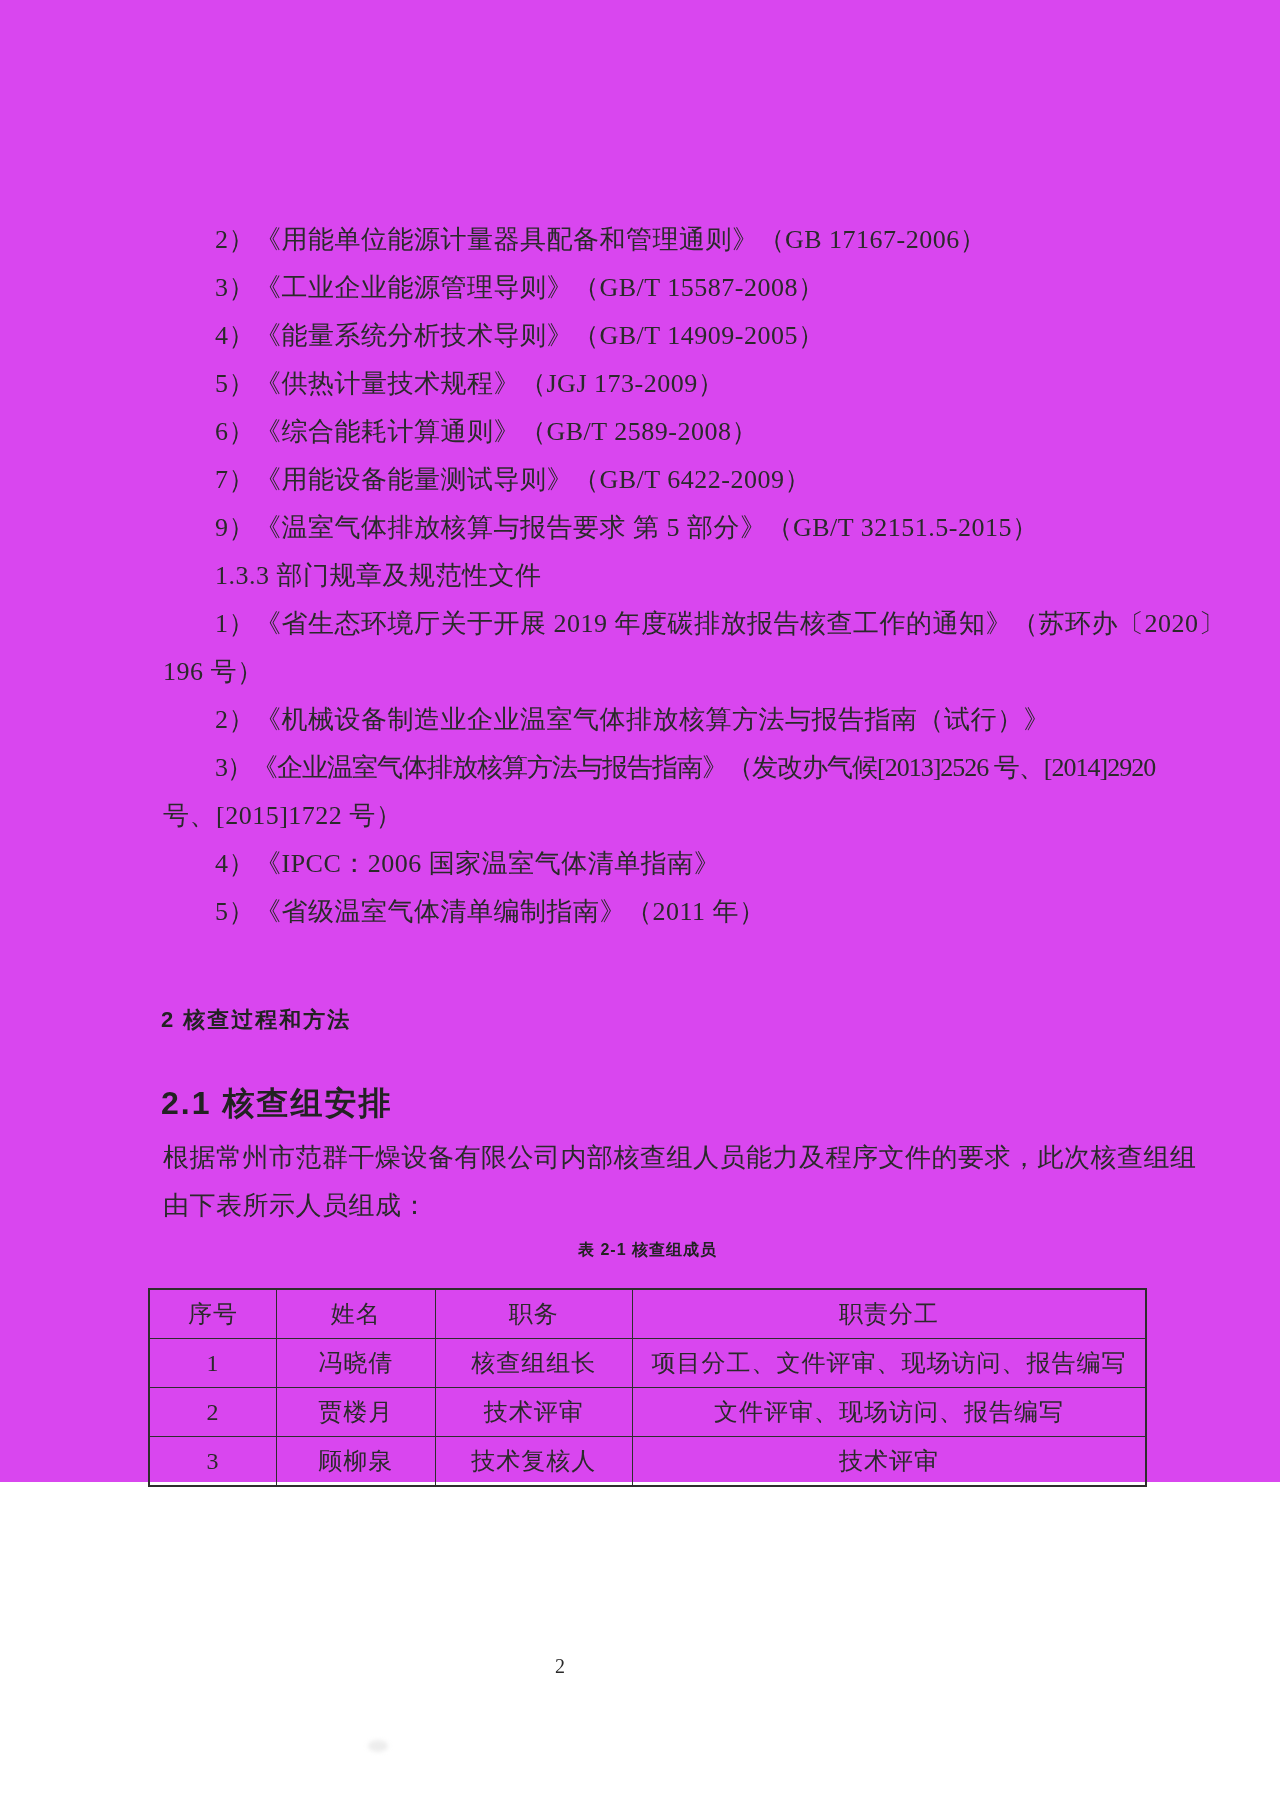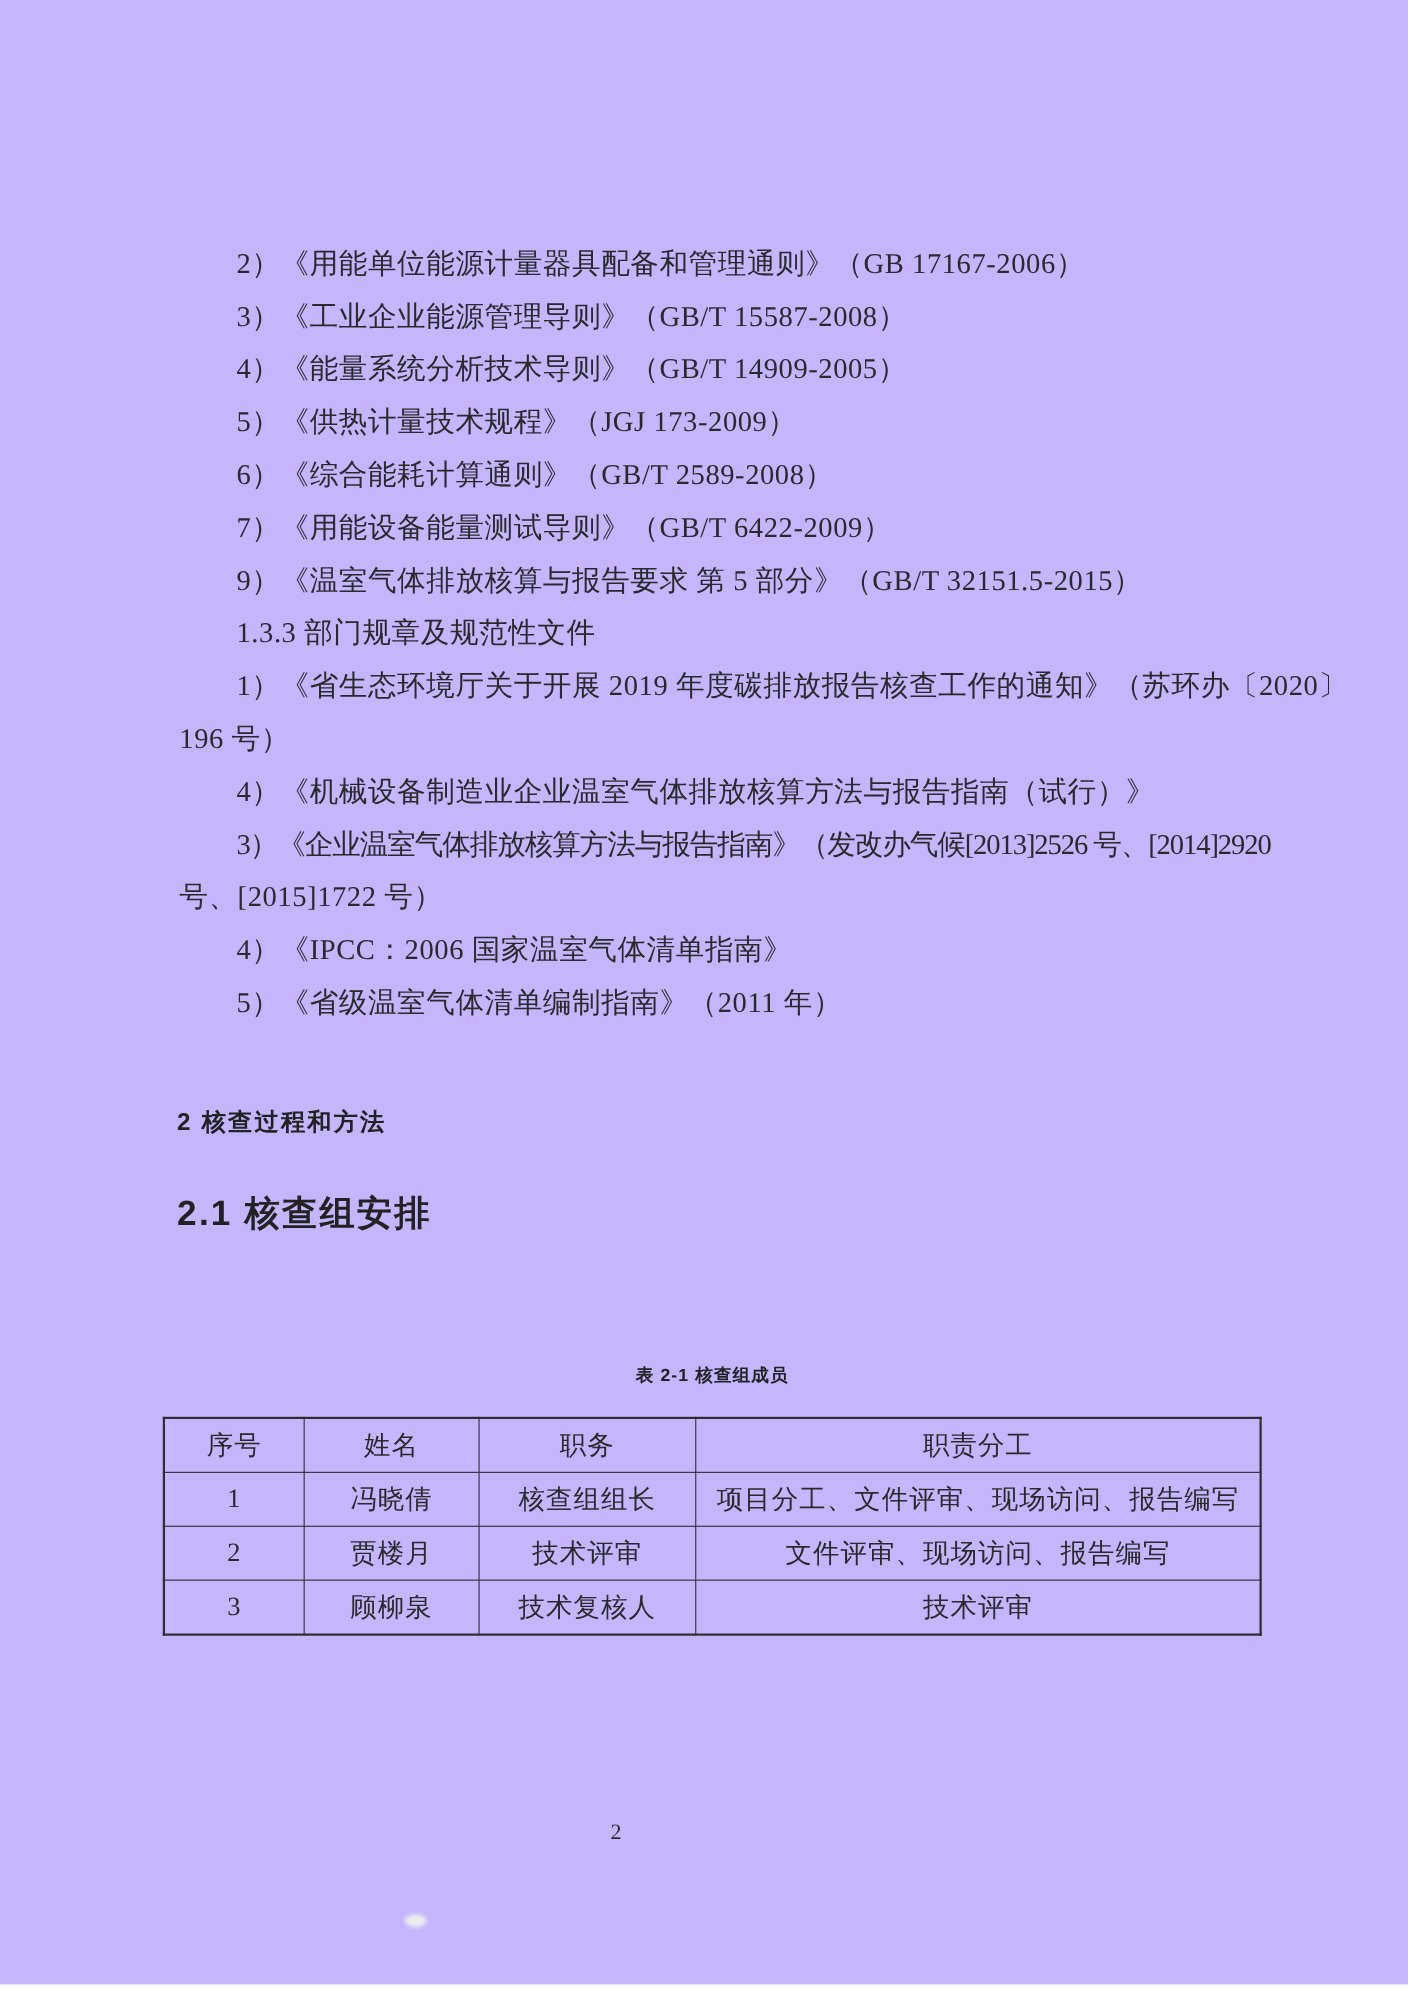--- a/index.html
+++ b/index.html
@@ -5,22 +5,22 @@
   html,body { margin:0; padding:0; }
   body {
     width:1280px; height:1810px;
     background:#ffffff;
     font-family:"Liberation Serif","DejaVu Serif",serif;
     color:#2a2a2a;
     position:relative;
     overflow:hidden;
   }
   .page {
-    position:absolute; left:0; top:0; width:1280px; height:1804px;
-    background:#c4b5fd;
+    position:absolute; left:0; top:0; width:1280px; height:1482px;
+    background:#d946ef;
   }
   
   .ref-list {
     position:absolute; left:163px; top:216px; width:1010px;
   }
   .ref-line {
     font-size:26px; line-height:48px; height:48px;
     white-space:nowrap;
     letter-spacing:0.5px;
   }
@@ -95,30 +95,34 @@
     <div class="ref-line indent">2）《用能单位能源计量器具配备和管理通则》（GB 17167-2006）</div>
     <div class="ref-line indent">3）《工业企业能源管理导则》（GB/T 15587-2008）</div>
     <div class="ref-line indent">4）《能量系统分析技术导则》（GB/T 14909-2005）</div>
     <div class="ref-line indent">5）《供热计量技术规程》（JGJ 173-2009）</div>
     <div class="ref-line indent">6）《综合能耗计算通则》（GB/T 2589-2008）</div>
     <div class="ref-line indent">7）《用能设备能量测试导则》（GB/T 6422-2009）</div>
     <div class="ref-line indent">9）《温室气体排放核算与报告要求 第 5 部分》（GB/T 32151.5-2015）</div>
     <div class="ref-line indent">1.3.3 部门规章及规范性文件</div>
     <div class="ref-line indent">1）《省生态环境厅关于开展 2019 年度碳排放报告核查工作的通知》（苏环办〔2020〕</div>
     <div class="ref-line">196 号）</div>
-    <div class="ref-line indent">4）《机械设备制造业企业温室气体排放核算方法与报告指南（试行）》</div>
+    <div class="ref-line indent">2）《机械设备制造业企业温室气体排放核算方法与报告指南（试行）》</div>
     <div class="ref-line indent tight">3）《企业温室气体排放核算方法与报告指南》（发改办气候[2013]2526 号、[2014]2920</div>
     <div class="ref-line">号、[2015]1722 号）</div>
     <div class="ref-line indent">4）《IPCC：2006 国家温室气体清单指南》</div>
     <div class="ref-line indent">5）《省级温室气体清单编制指南》（2011 年）</div>
   </div>
 
   <div class="h1">2 核查过程和方法</div>
   <div class="h2">2.1 核查组安排</div>
 
+  <div class="para">
+    <div class="para-line">根据常州市范群干燥设备有限公司内部核查组人员能力及程序文件的要求，此次核查组组</div>
+    <div class="para-line">由下表所示人员组成：</div>
+  </div>
 
   <div class="table-caption">表 2-1 核查组成员</div>
 
   <table class="team">
     <colgroup>
       <col class="c1">
         <col class="c2">
         <col class="c3">
         <col class="c4">
     </colgroup>

